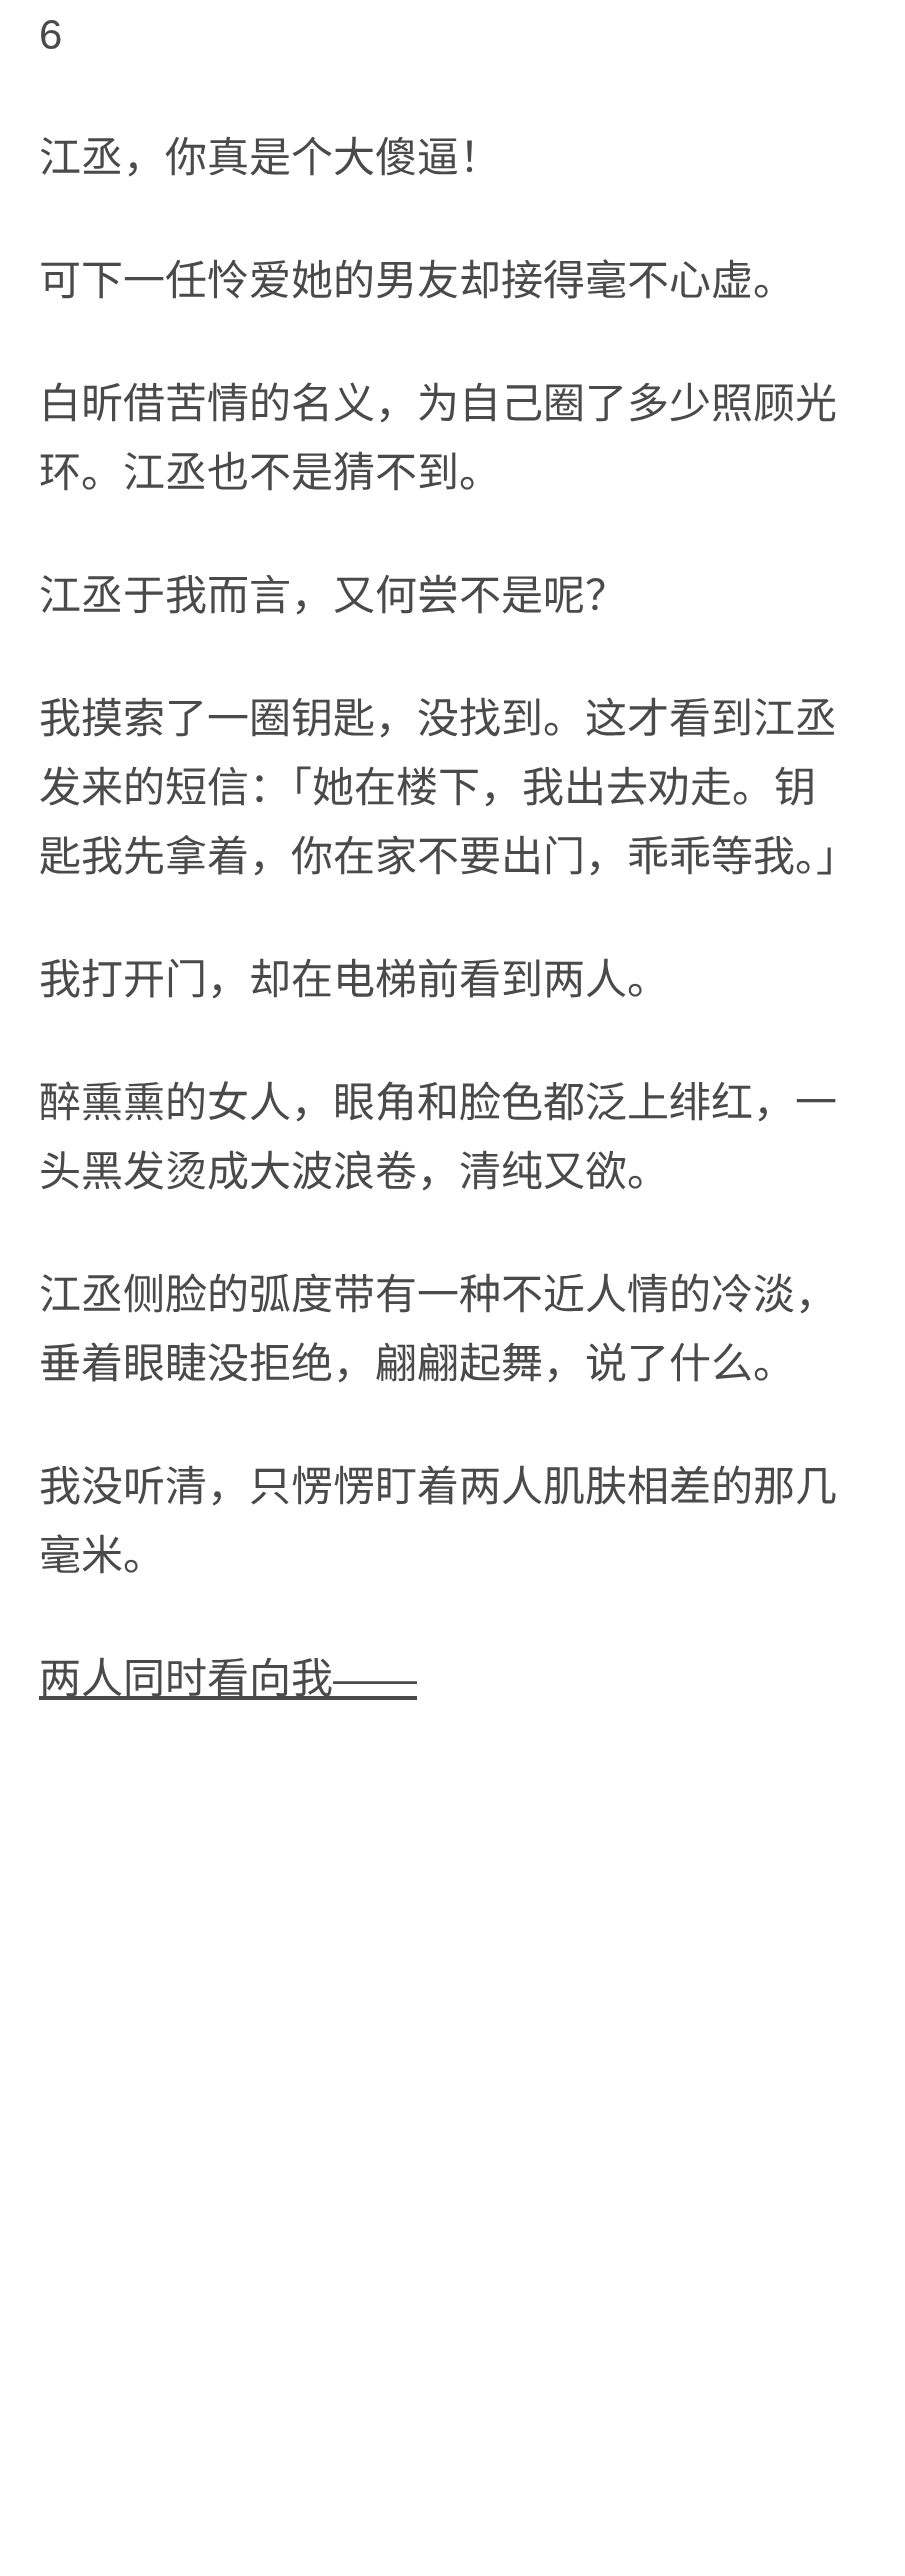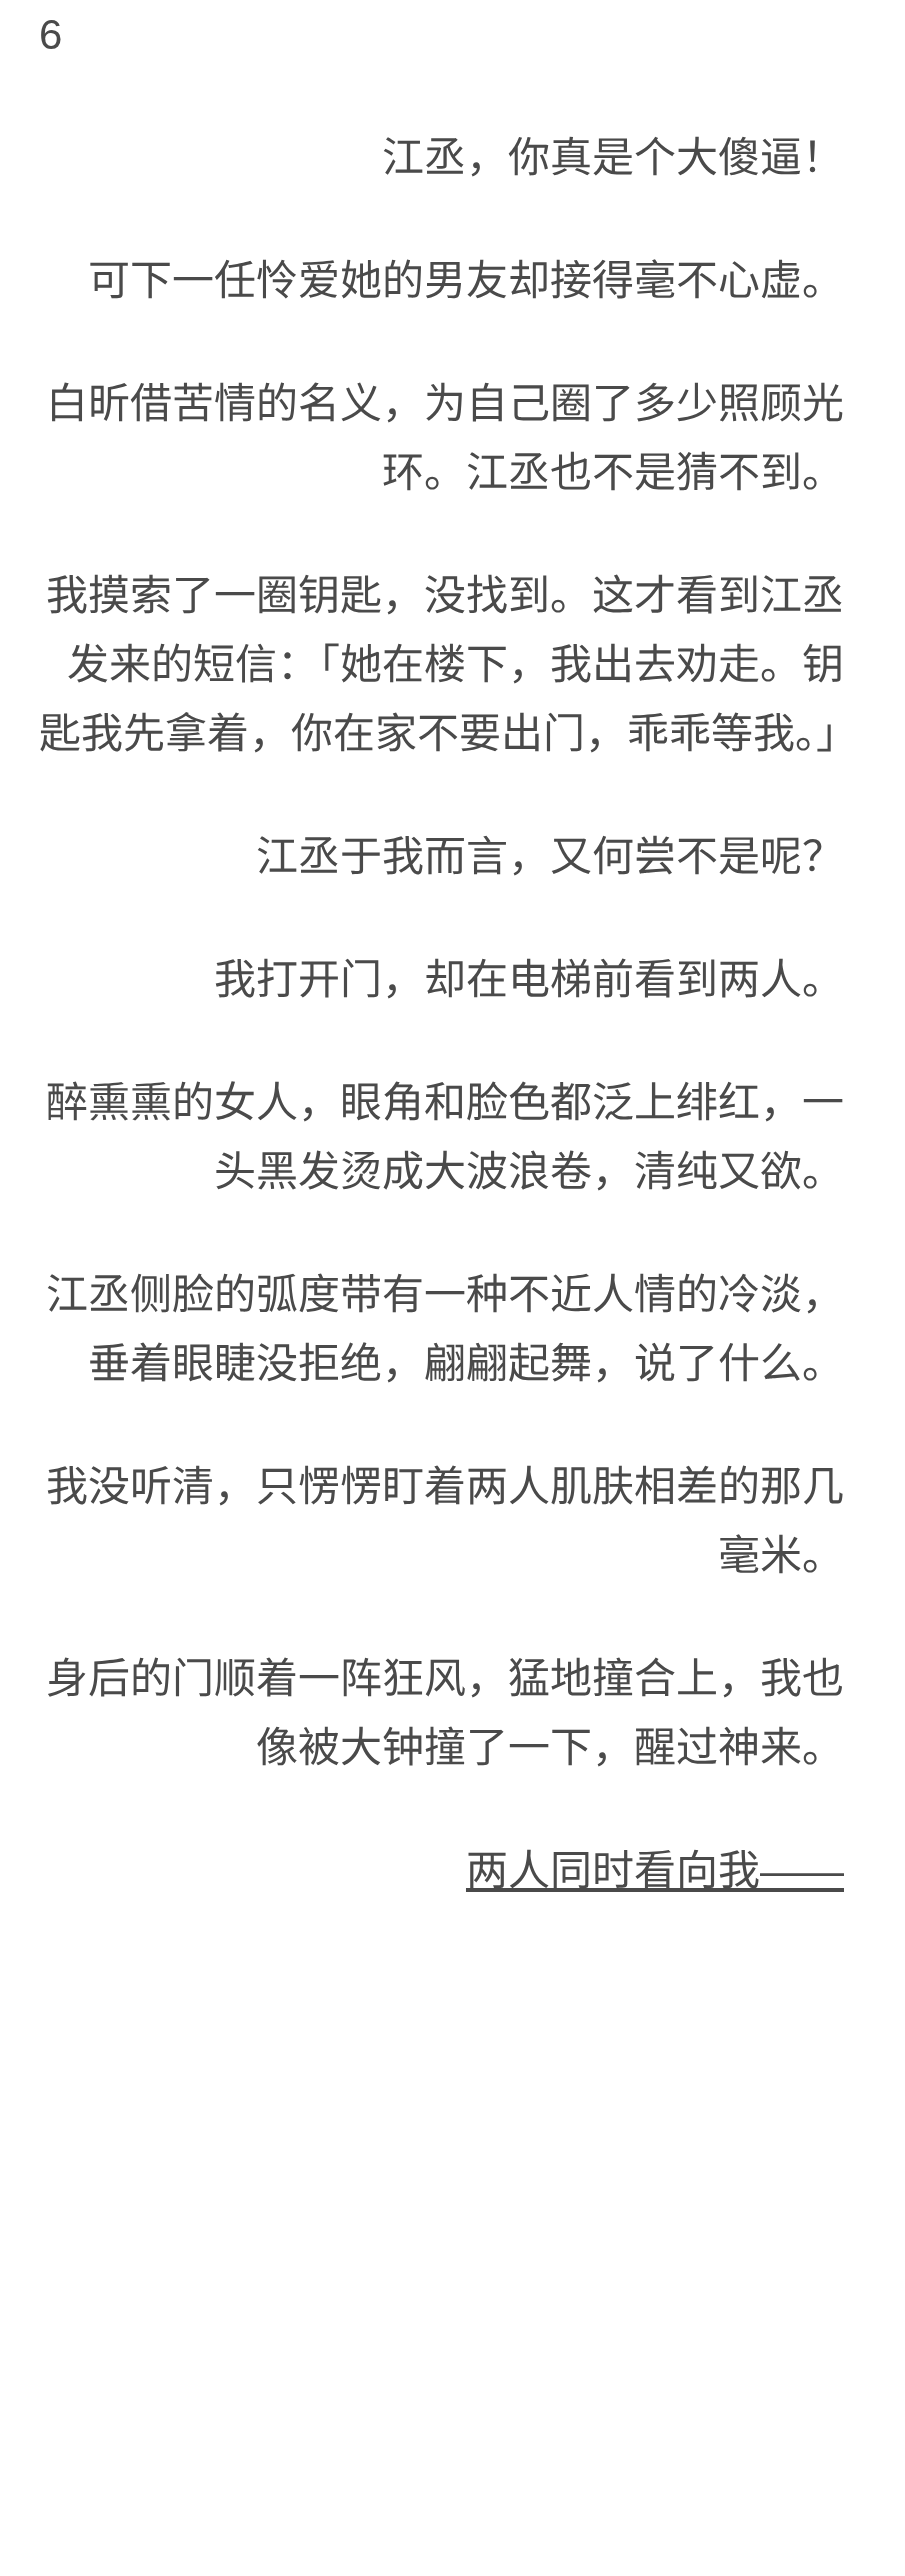--- a/index.html
+++ b/index.html
@@ -25,39 +25,37 @@
     text-align: left;
     word-break: normal;
     line-break: strict;
   }
   .chapter-number {
     margin: 0 0 54px 0;
   }
   .chapter-body p {
     margin: 0 0 54px 0;
     padding: 0;
-    text-align: right;
   }
   .chapter-body p:last-child {
     margin-bottom: 0;
     text-decoration: underline;
   }
 </style>
 </head>
 <body>
 
 <div class="reader-page">
   <div class="chapter-number">6</div>
   <div class="chapter-body">
       <p>江丞，你真是个大傻逼！</p>
       <p>可下一任怜爱她的男友却接得毫不心虚。</p>
       <p>白昕借苦情的名义，为自己圈了多少照顾光环。江丞也不是猜不到。</p>
+      <p>江丞于我而言，又何尝不是呢？</p>
       <p>我摸索了一圈钥匙，没找到。这才看到江丞发来的短信：「她在楼下，我出去劝走。钥匙我先拿着，你在家不要出门，乖乖等我。」</p>
-      <p>江丞于我而言，又何尝不是呢？</p>
       <p>我打开门，却在电梯前看到两人。</p>
       <p>醉熏熏的女人，眼角和脸色都泛上绯红，一头黑发烫成大波浪卷，清纯又欲。</p>
       <p>江丞侧脸的弧度带有一种不近人情的冷淡，垂着眼睫没拒绝，翩翩起舞，说了什么。</p>
       <p>我没听清，只愣愣盯着两人肌肤相差的那几毫米。</p>
-      <p>身后的门顺着一阵狂风，猛地撞合上，我也像被大钟撞了一下，醒过神来。</p>
       <p>两人同时看向我——</p>
     </div>
 </div>
 
 
 </body></html>

